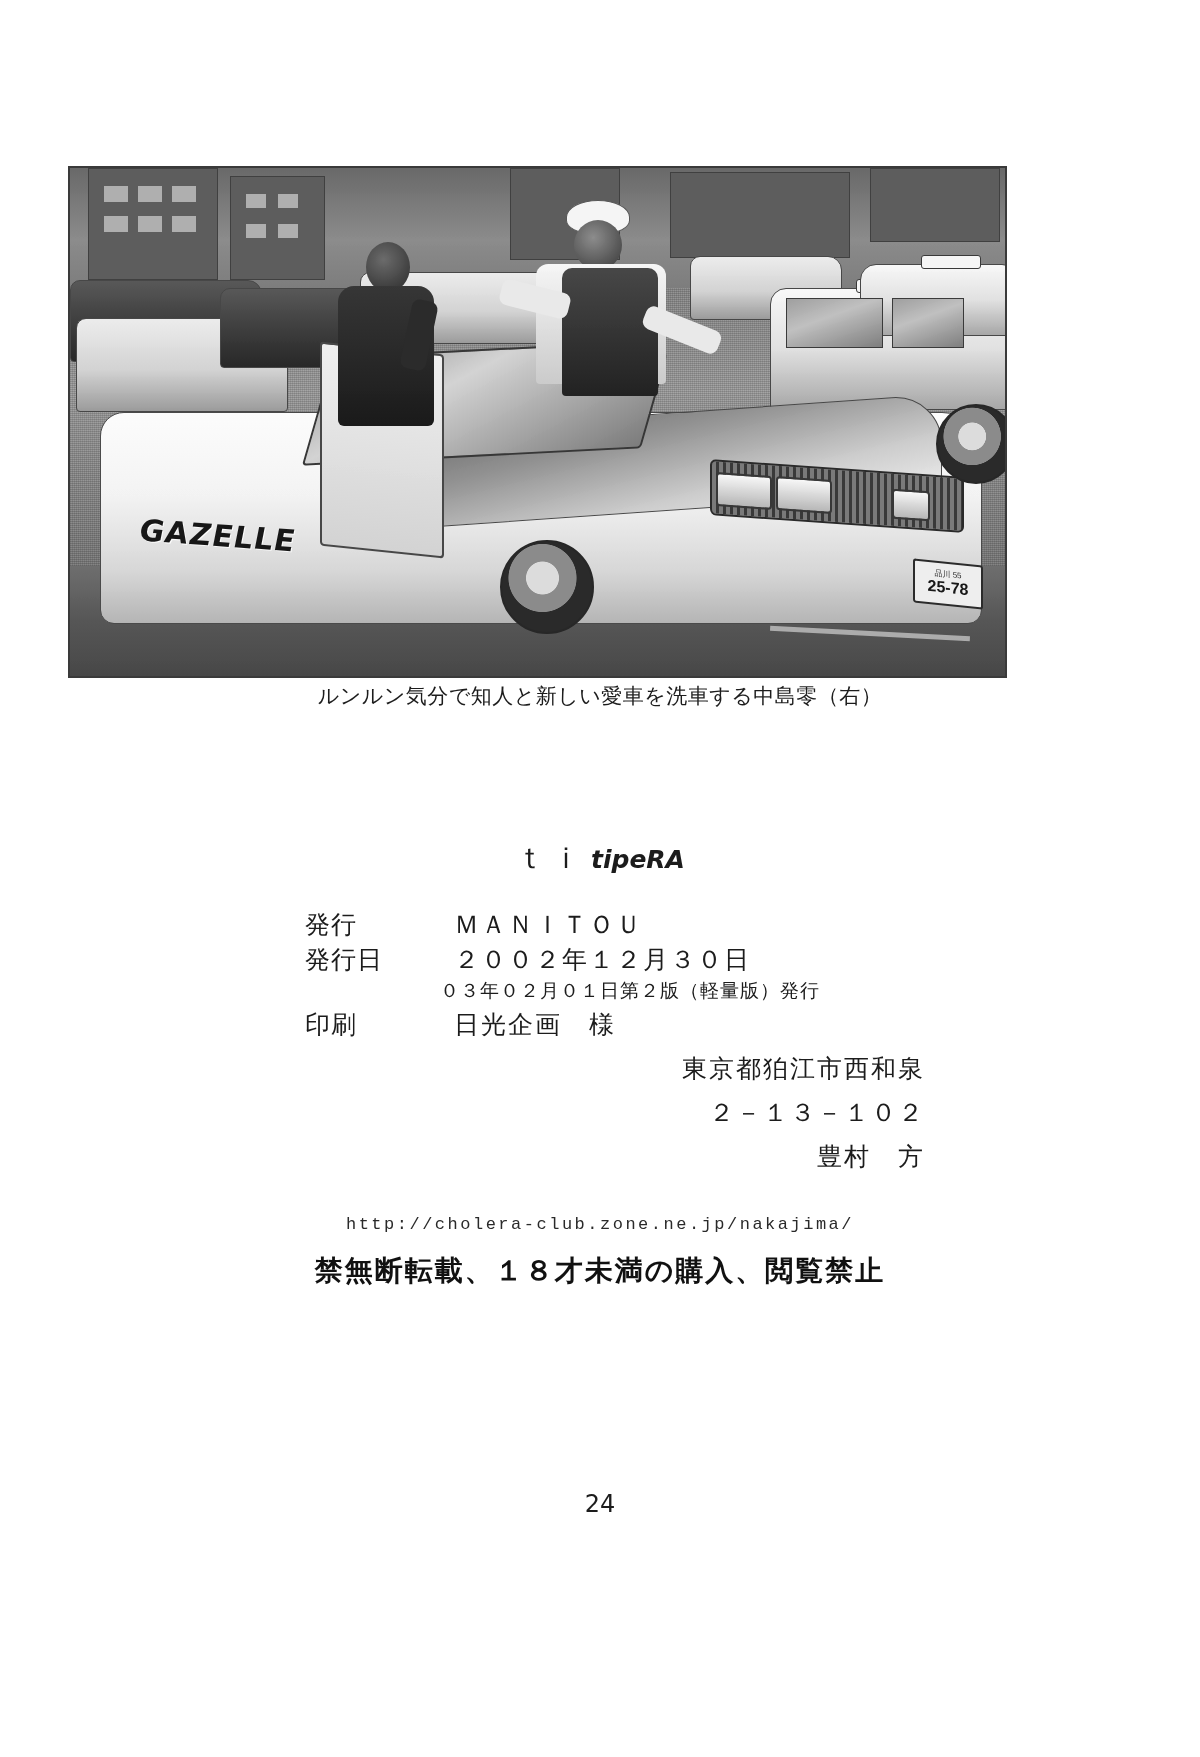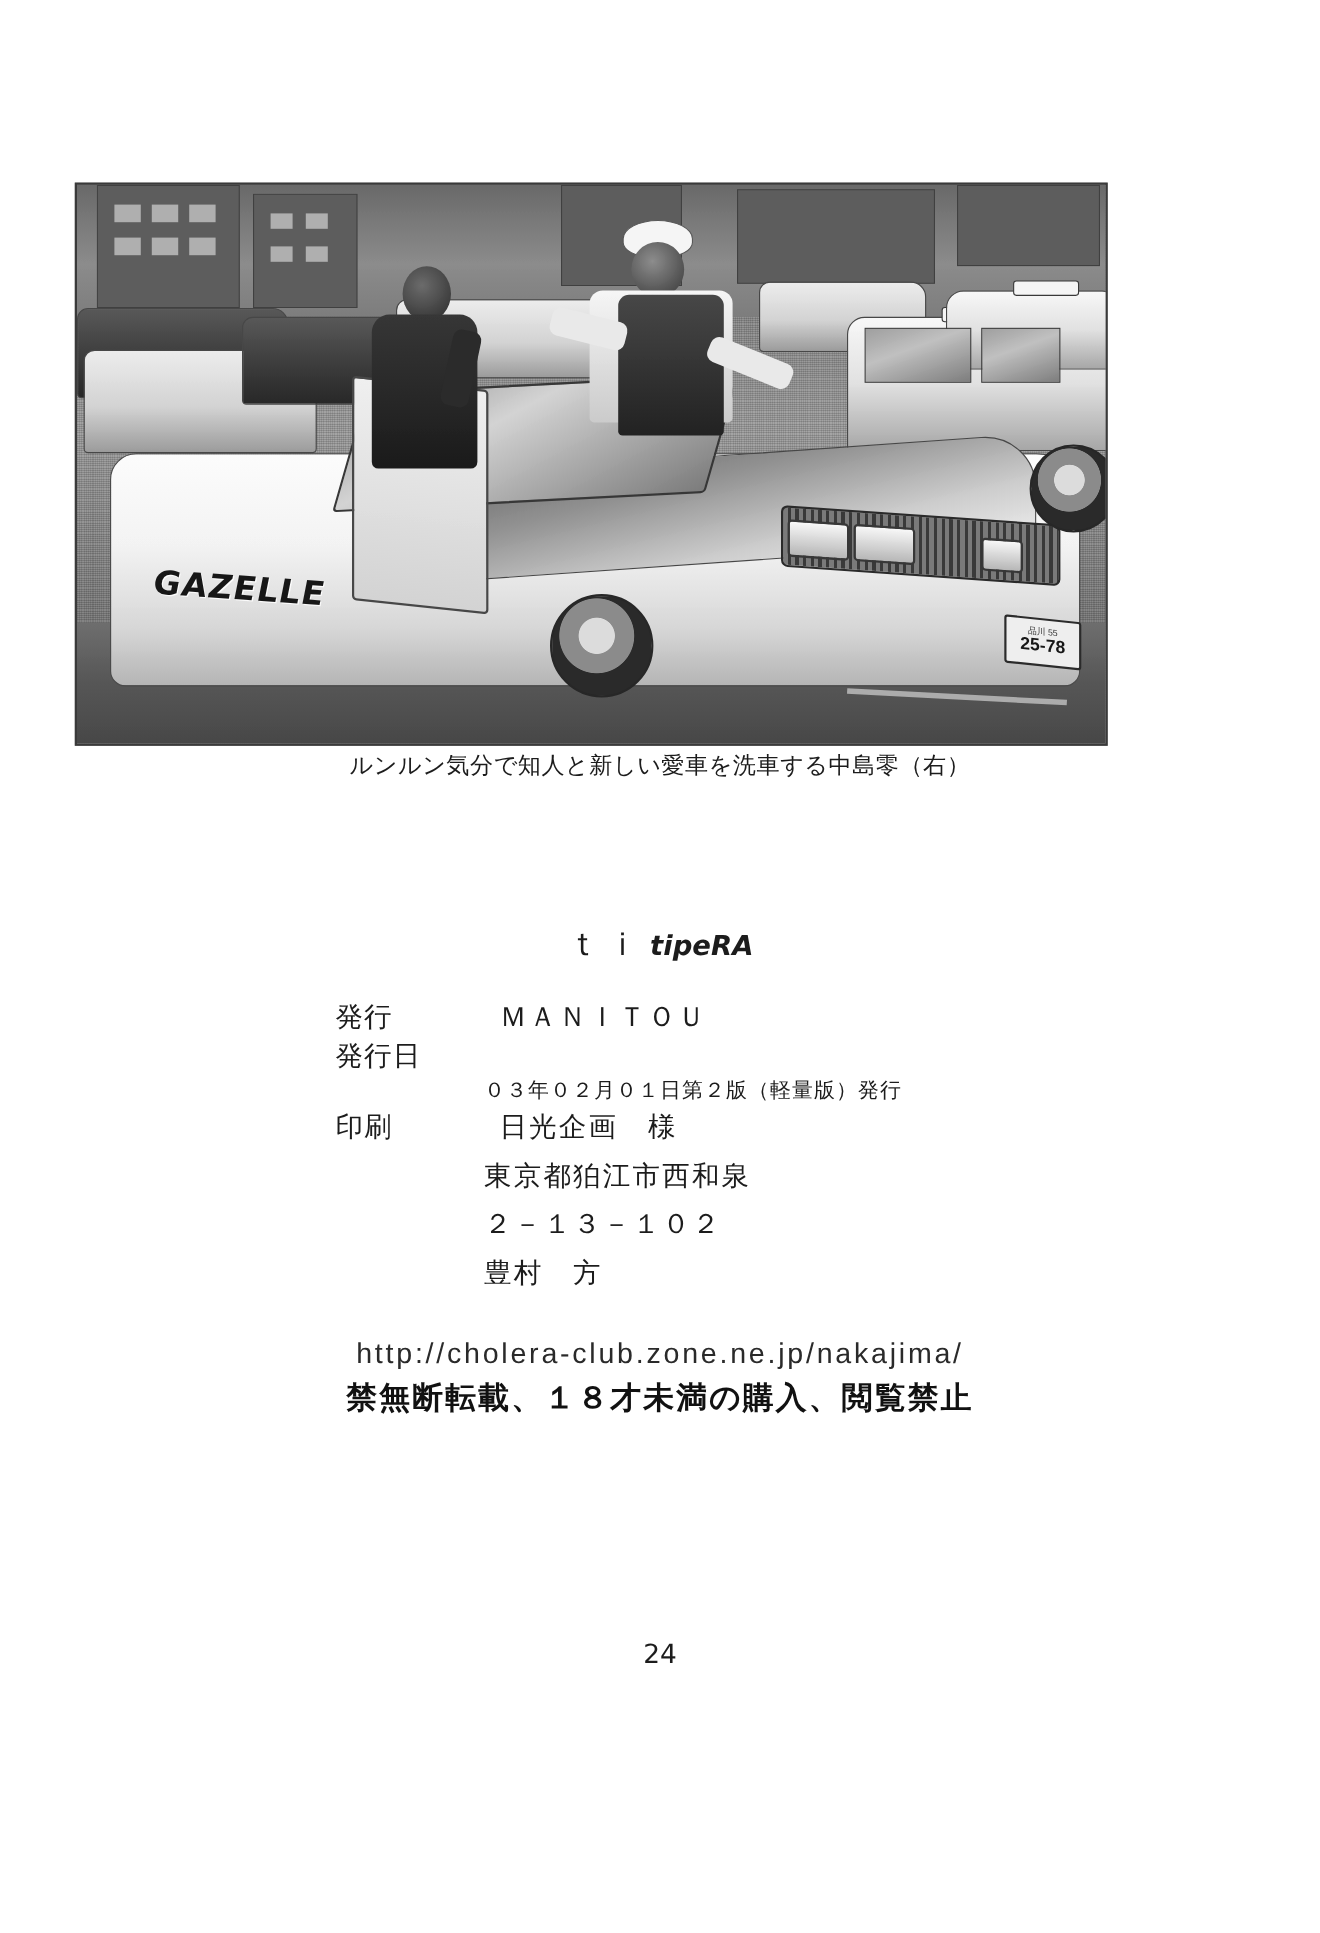--- a/index.html
+++ b/index.html
@@ -240,30 +240,31 @@
     font-size: 19px;
     letter-spacing: 1px;
     margin-top: 2px;
     margin-bottom: 4px;
   }
   .col-cont {
     margin-left: 135px;
     font-size: 25px;
     letter-spacing: 2px;
     margin-top: 11px;
+    text-align: right;
   }
 
   
   .url {
     position: absolute;
     left: 0; right: 0;
     top: 1215px;
     text-align: center;
-    font-family: Liberation Sans, sans-serif;
-    font-size: 26px;
+    font-family: Liberation Mono, monospace;
+    font-size: 17px;
     letter-spacing: 2.5px;
     color: #2a2a2a;
   }
   .notice {
     position: absolute;
     left: 0; right: 0;
     top: 1252px;
     text-align: center;
     font-family: "DejaVu Sans", sans-serif;
     font-size: 28px;
@@ -368,20 +369,21 @@
 
 <div class="colophon">
 
   <div class="col-row">
     <div class="col-label">発行</div>
     <div class="col-value">ＭＡＮＩＴＯＵ</div>
   </div>
 
   <div class="col-row">
     <div class="col-label">発行日</div>
+    <div class="col-value">２００２年１２月３０日</div>
   </div>
 
   <div class="col-sub">０３年０２月０１日第２版（軽量版）発行</div>
 
   <div class="col-row">
     <div class="col-label">印刷</div>
     <div class="col-value">日光企画　様</div>
   </div>
 
 

